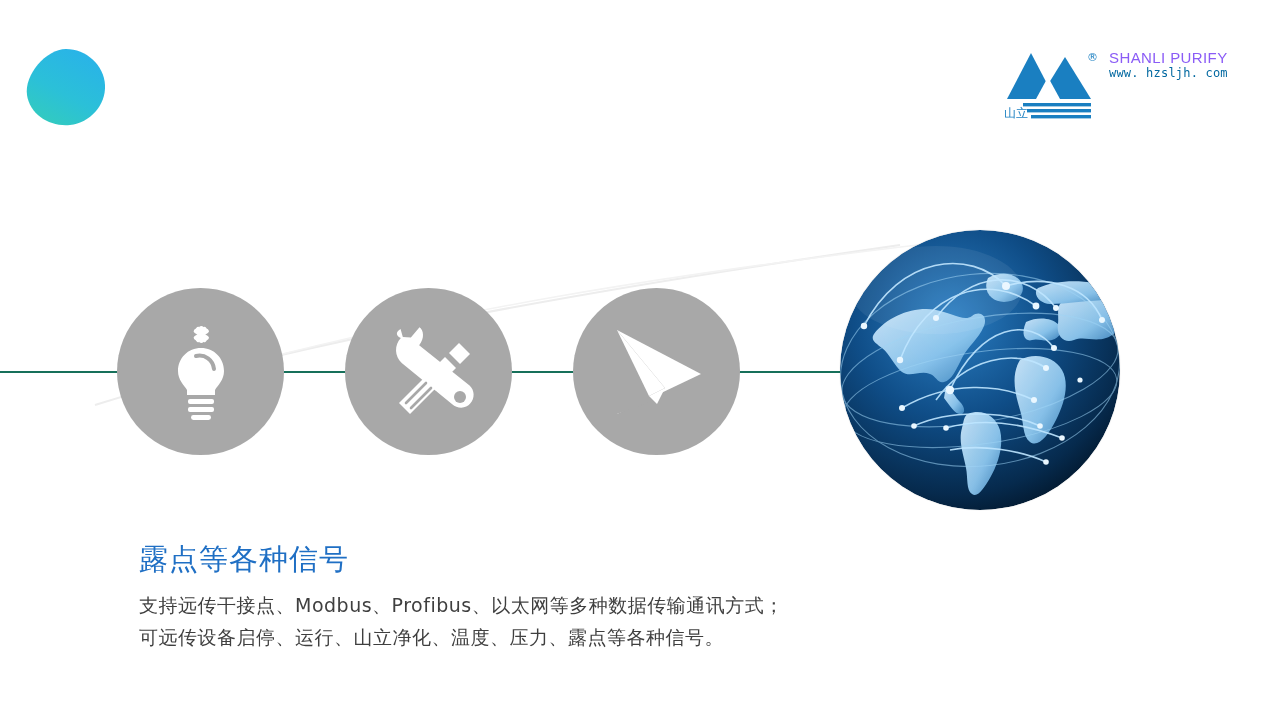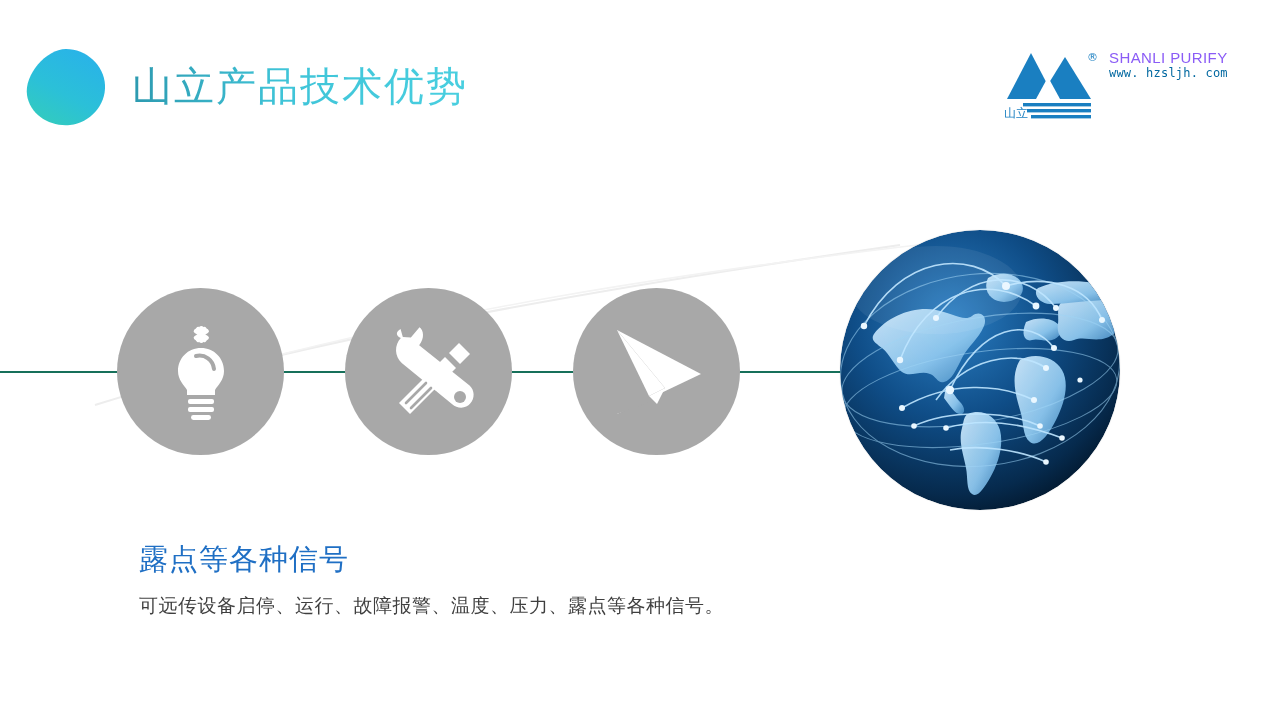--- a/index.html
+++ b/index.html
@@ -171,21 +171,20 @@
         <linearGradient id="blobGrad" x1="70%" y1="0%" x2="15%" y2="100%">
           <stop offset="0%" stop-color="#29b3e8"></stop>
           <stop offset="55%" stop-color="#2bc0d8"></stop>
           <stop offset="100%" stop-color="#33ccbc"></stop>
         </linearGradient>
       </defs>
       <path d="M42 2 C62 2 80 18 81 38 C82 58 66 76 46 78 C26 80 6 68 3 48 C0 28 22 2 42 2 Z" fill="url(#blobGrad)"></path>
     </svg>
   </div>
 
-  <div id="page-title">山立产品技术优势</div>
 
   <div id="logo">
     <div id="logo-mark">
       <svg width="100" height="74" viewBox="0 0 100 74" xmlns="http://www.w3.org/2000/svg">
         <polygon points="28,6 52,52 4,52" fill="#1a7fc1"></polygon>
         <polygon points="62,10 88,52 36,52" fill="#1a7fc1"></polygon>
         <polygon points="45,30 57,52 33,52" fill="#ffffff"></polygon>
         <rect x="20" y="56" width="68" height="3.4" fill="#1a7fc1"></rect>
         <rect x="24" y="62" width="64" height="3.4" fill="#1a7fc1"></rect>
         <rect x="28" y="68" width="60" height="3.4" fill="#1a7fc1"></rect>
@@ -344,16 +343,17 @@
 
           <ellipse cx="96" cy="60" rx="86" ry="44" fill="#ffffff" opacity="0.07"></ellipse>
         </g>
       </svg>
     </div>
   </div>
 
   <div id="section-heading">露点等各种信号</div>
 
   <div id="body-lines">
-    <div class="body-line">可远传设备启停、运行、故障报警、温度、压力、露点等各种信号。</div>
+    <div class="body-line">支持远传干接点、Modbus、Profibus、以太网等多种数据传输通讯方式；</div>
+    <div class="body-line">可远传设备启停、运行、山立净化、温度、压力、露点等各种信号。</div>
   </div>
 
 </div>
 
 </body></html>

